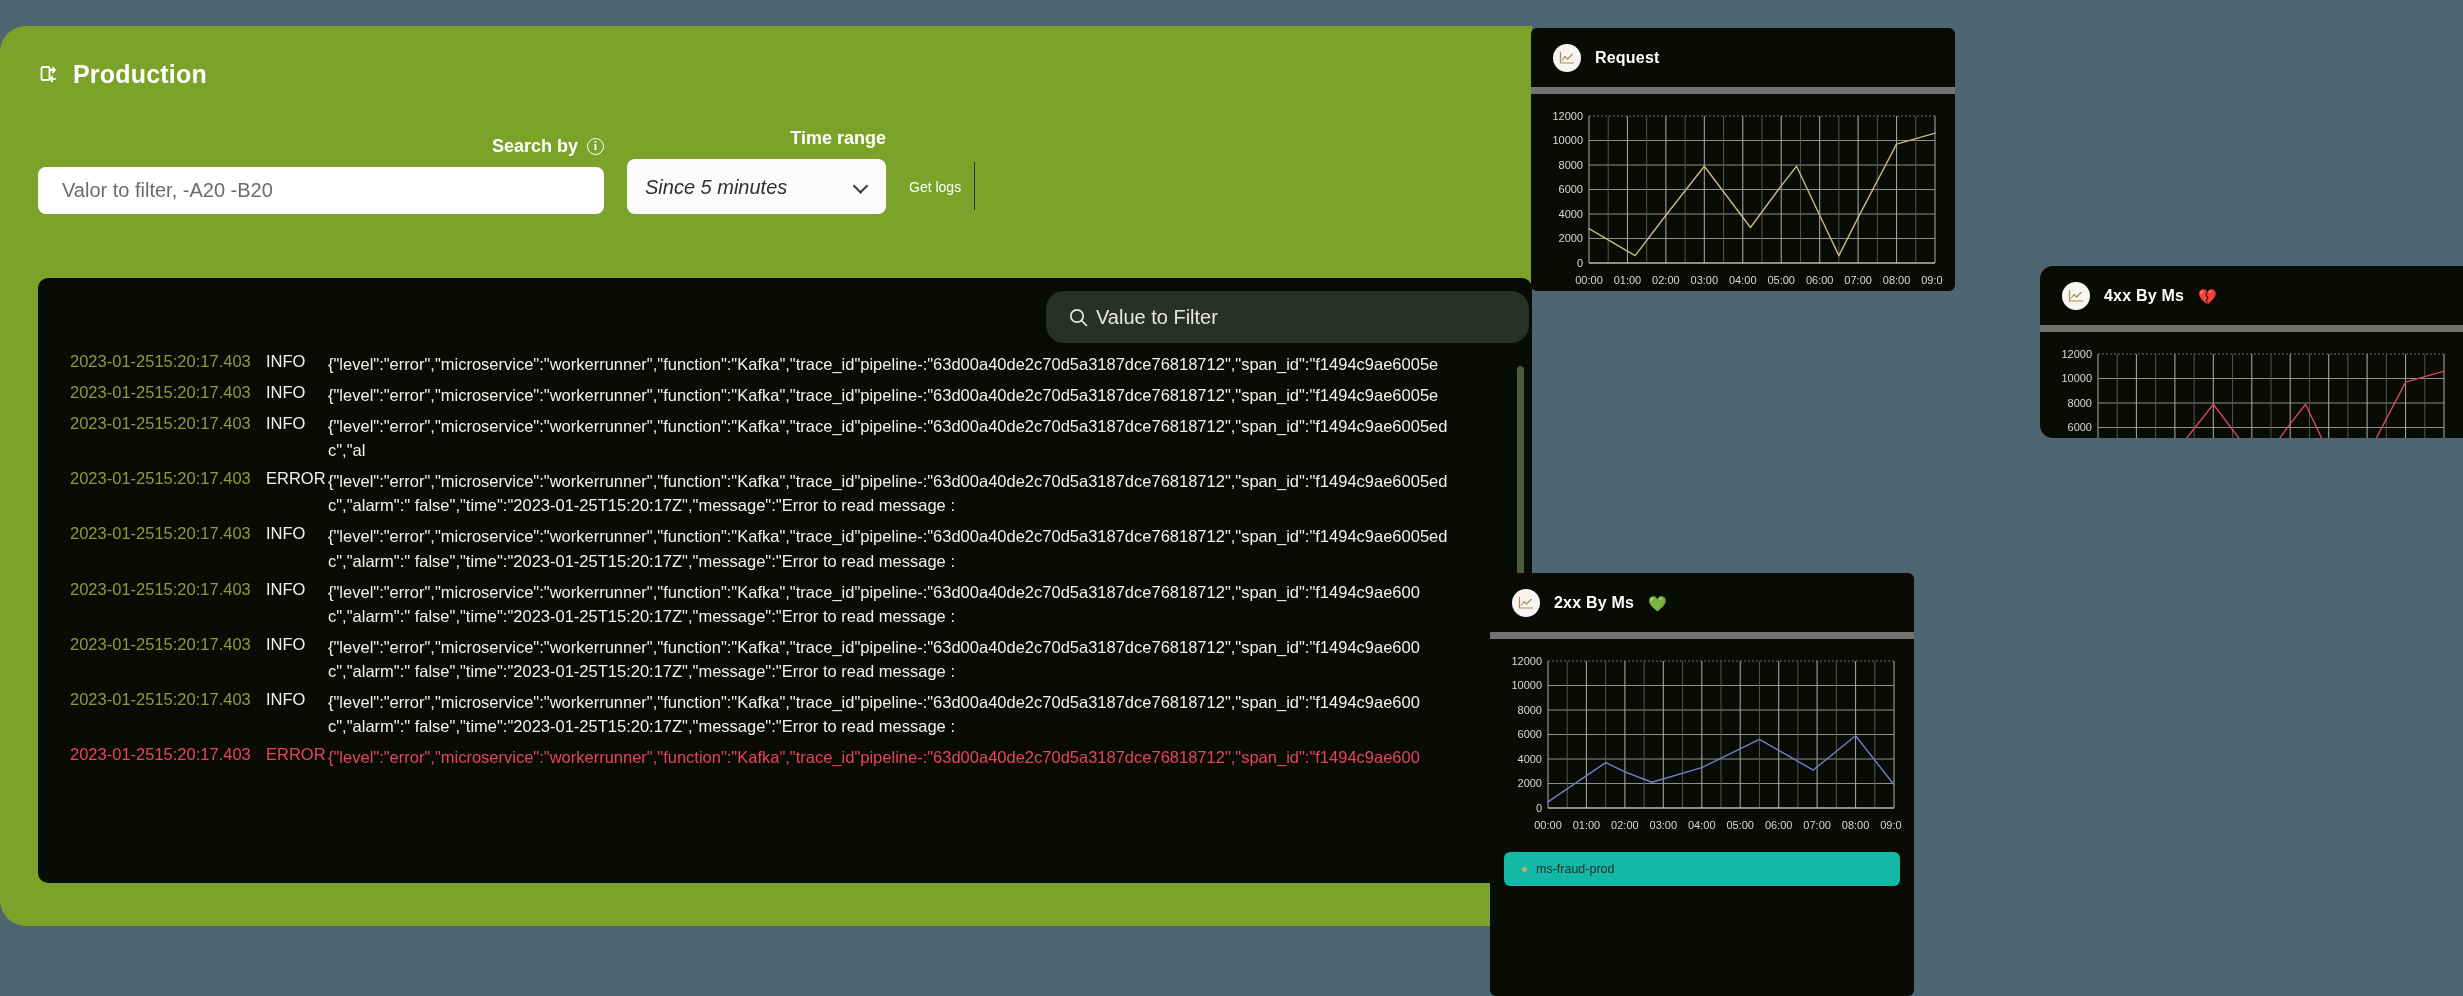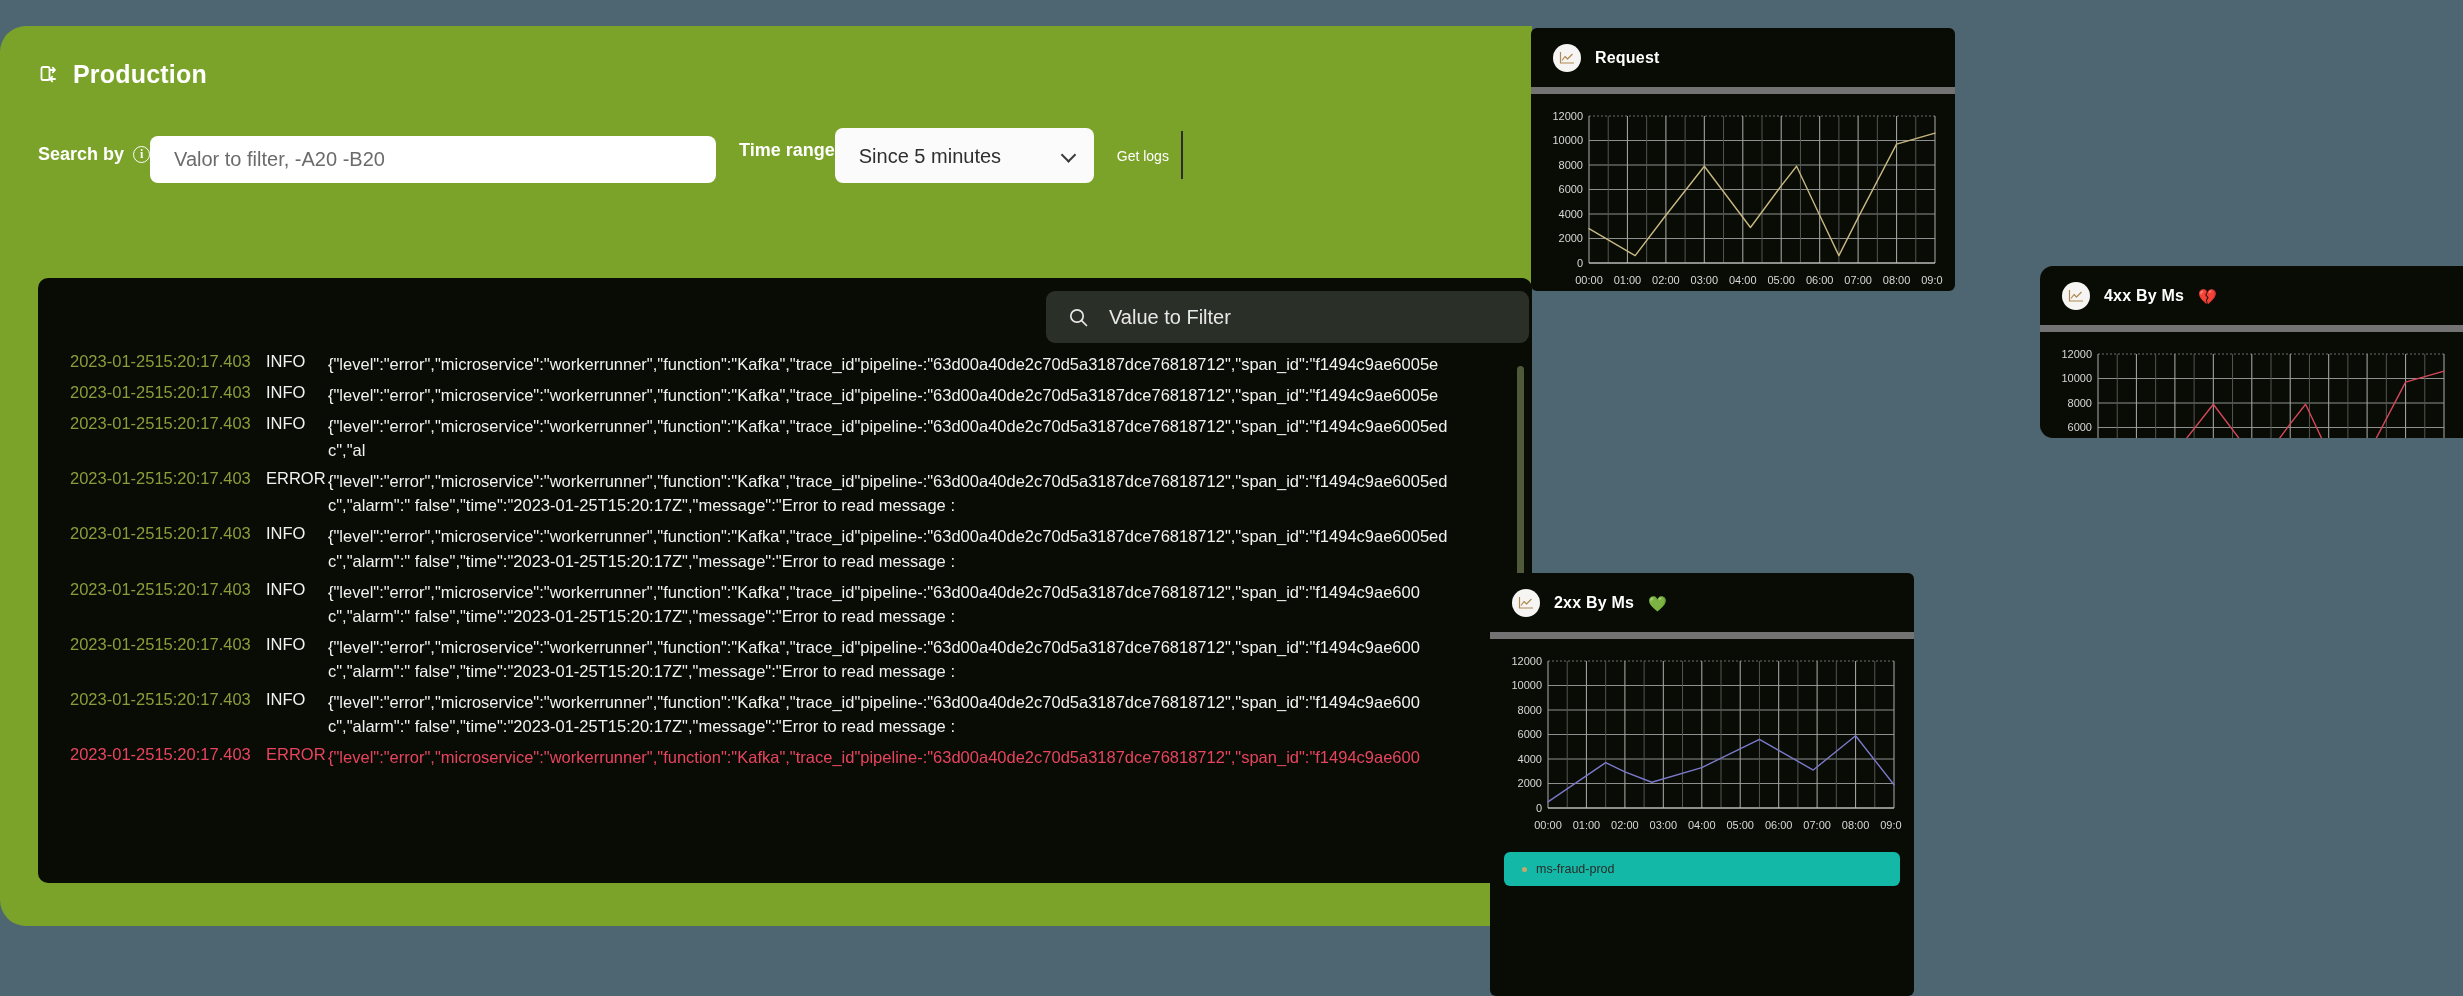--- a/index.html
+++ b/index.html
@@ -51,21 +51,21 @@
   }
 
   
   .controls {
     display: flex;
     align-items: flex-end;
     gap: 23px;
     padding: 39px 0 0 38px;
   }
 
-  .field-group { display: flex; flex-direction: row; }
+  .field-group { display: flex; flex-direction: column; align-items: flex-end; }
 
   .field-label-row {
     display: flex;
     align-items: center;
     gap: 9px;
     margin-bottom: 10px;
   }
 
   .field-label {
     color: #ffffff;
@@ -105,26 +105,27 @@
     height: 55px;
   }
   .time-select {
     width: 100%;
     height: 100%;
     background: #fbfbfb;
     border: none;
     border-radius: 8px;
     font-size: 20px;
     color: #2f2f2f;
-    padding: 0 24px;
+    padding: 0 18px;
     font-family: "Liberation Sans", sans-serif;
     appearance: none;
     -webkit-appearance: none;
     outline: none;
     cursor: pointer;
+    font-style: italic;
   }
   .select-chevron {
     position: absolute;
     right: 20px; top: 50%;
     transform: translateY(-60%) rotate(45deg);
     width: 11px; height: 11px;
     border-right: 2.4px solid #3a3a3a;
     border-bottom: 2.4px solid #3a3a3a;
     pointer-events: none;
   }
@@ -160,24 +161,24 @@
     overflow: hidden;
   }
 
   .console-searchbar {
     position: absolute;
     left: 1046px;
     top: 291px;
     width: 483px;
     height: 52px;
     background: #2a2f28;
-    border-radius: 9px;
+    border-radius: 18px;
     display: flex;
     align-items: center;
-    gap: 20px;
+    gap: 7px;
     padding: 0 22px;
   }
   .console-searchbar .s-icon {
     width: 21px; height: 21px; flex: none;
   }
   .console-search-text {
     color: #e8e8e8;
     font-size: 20px;
   }
 

